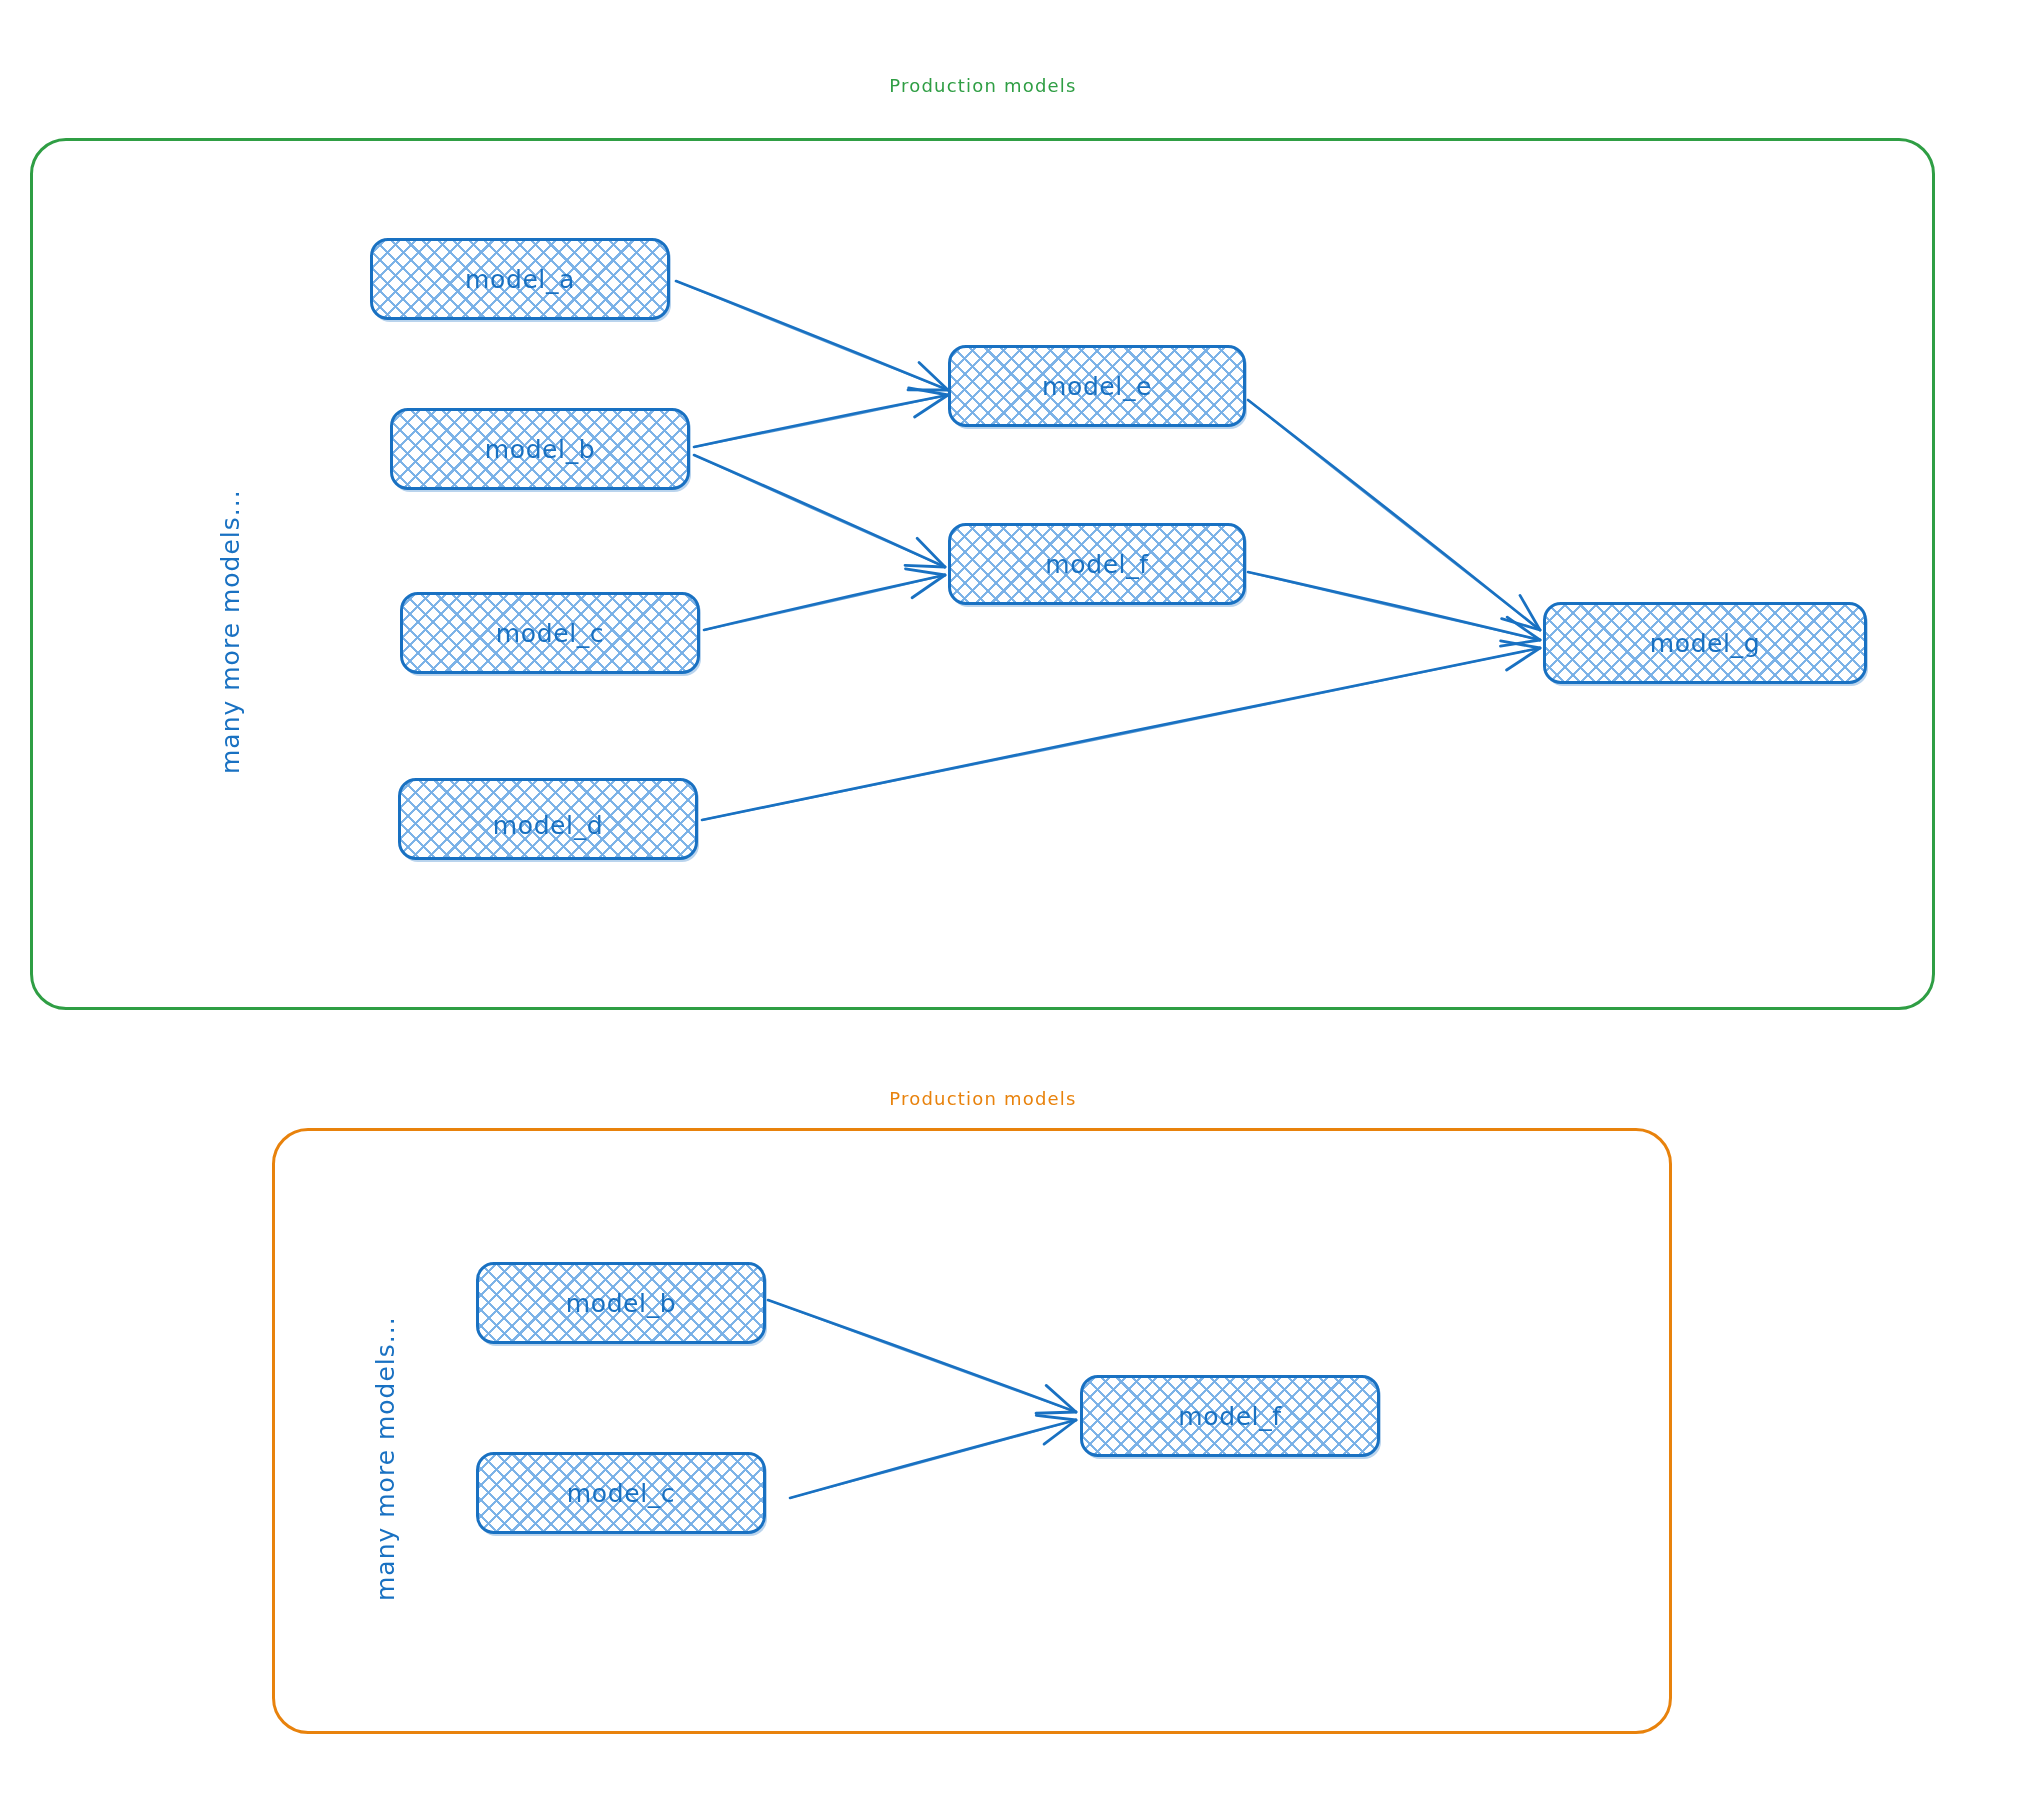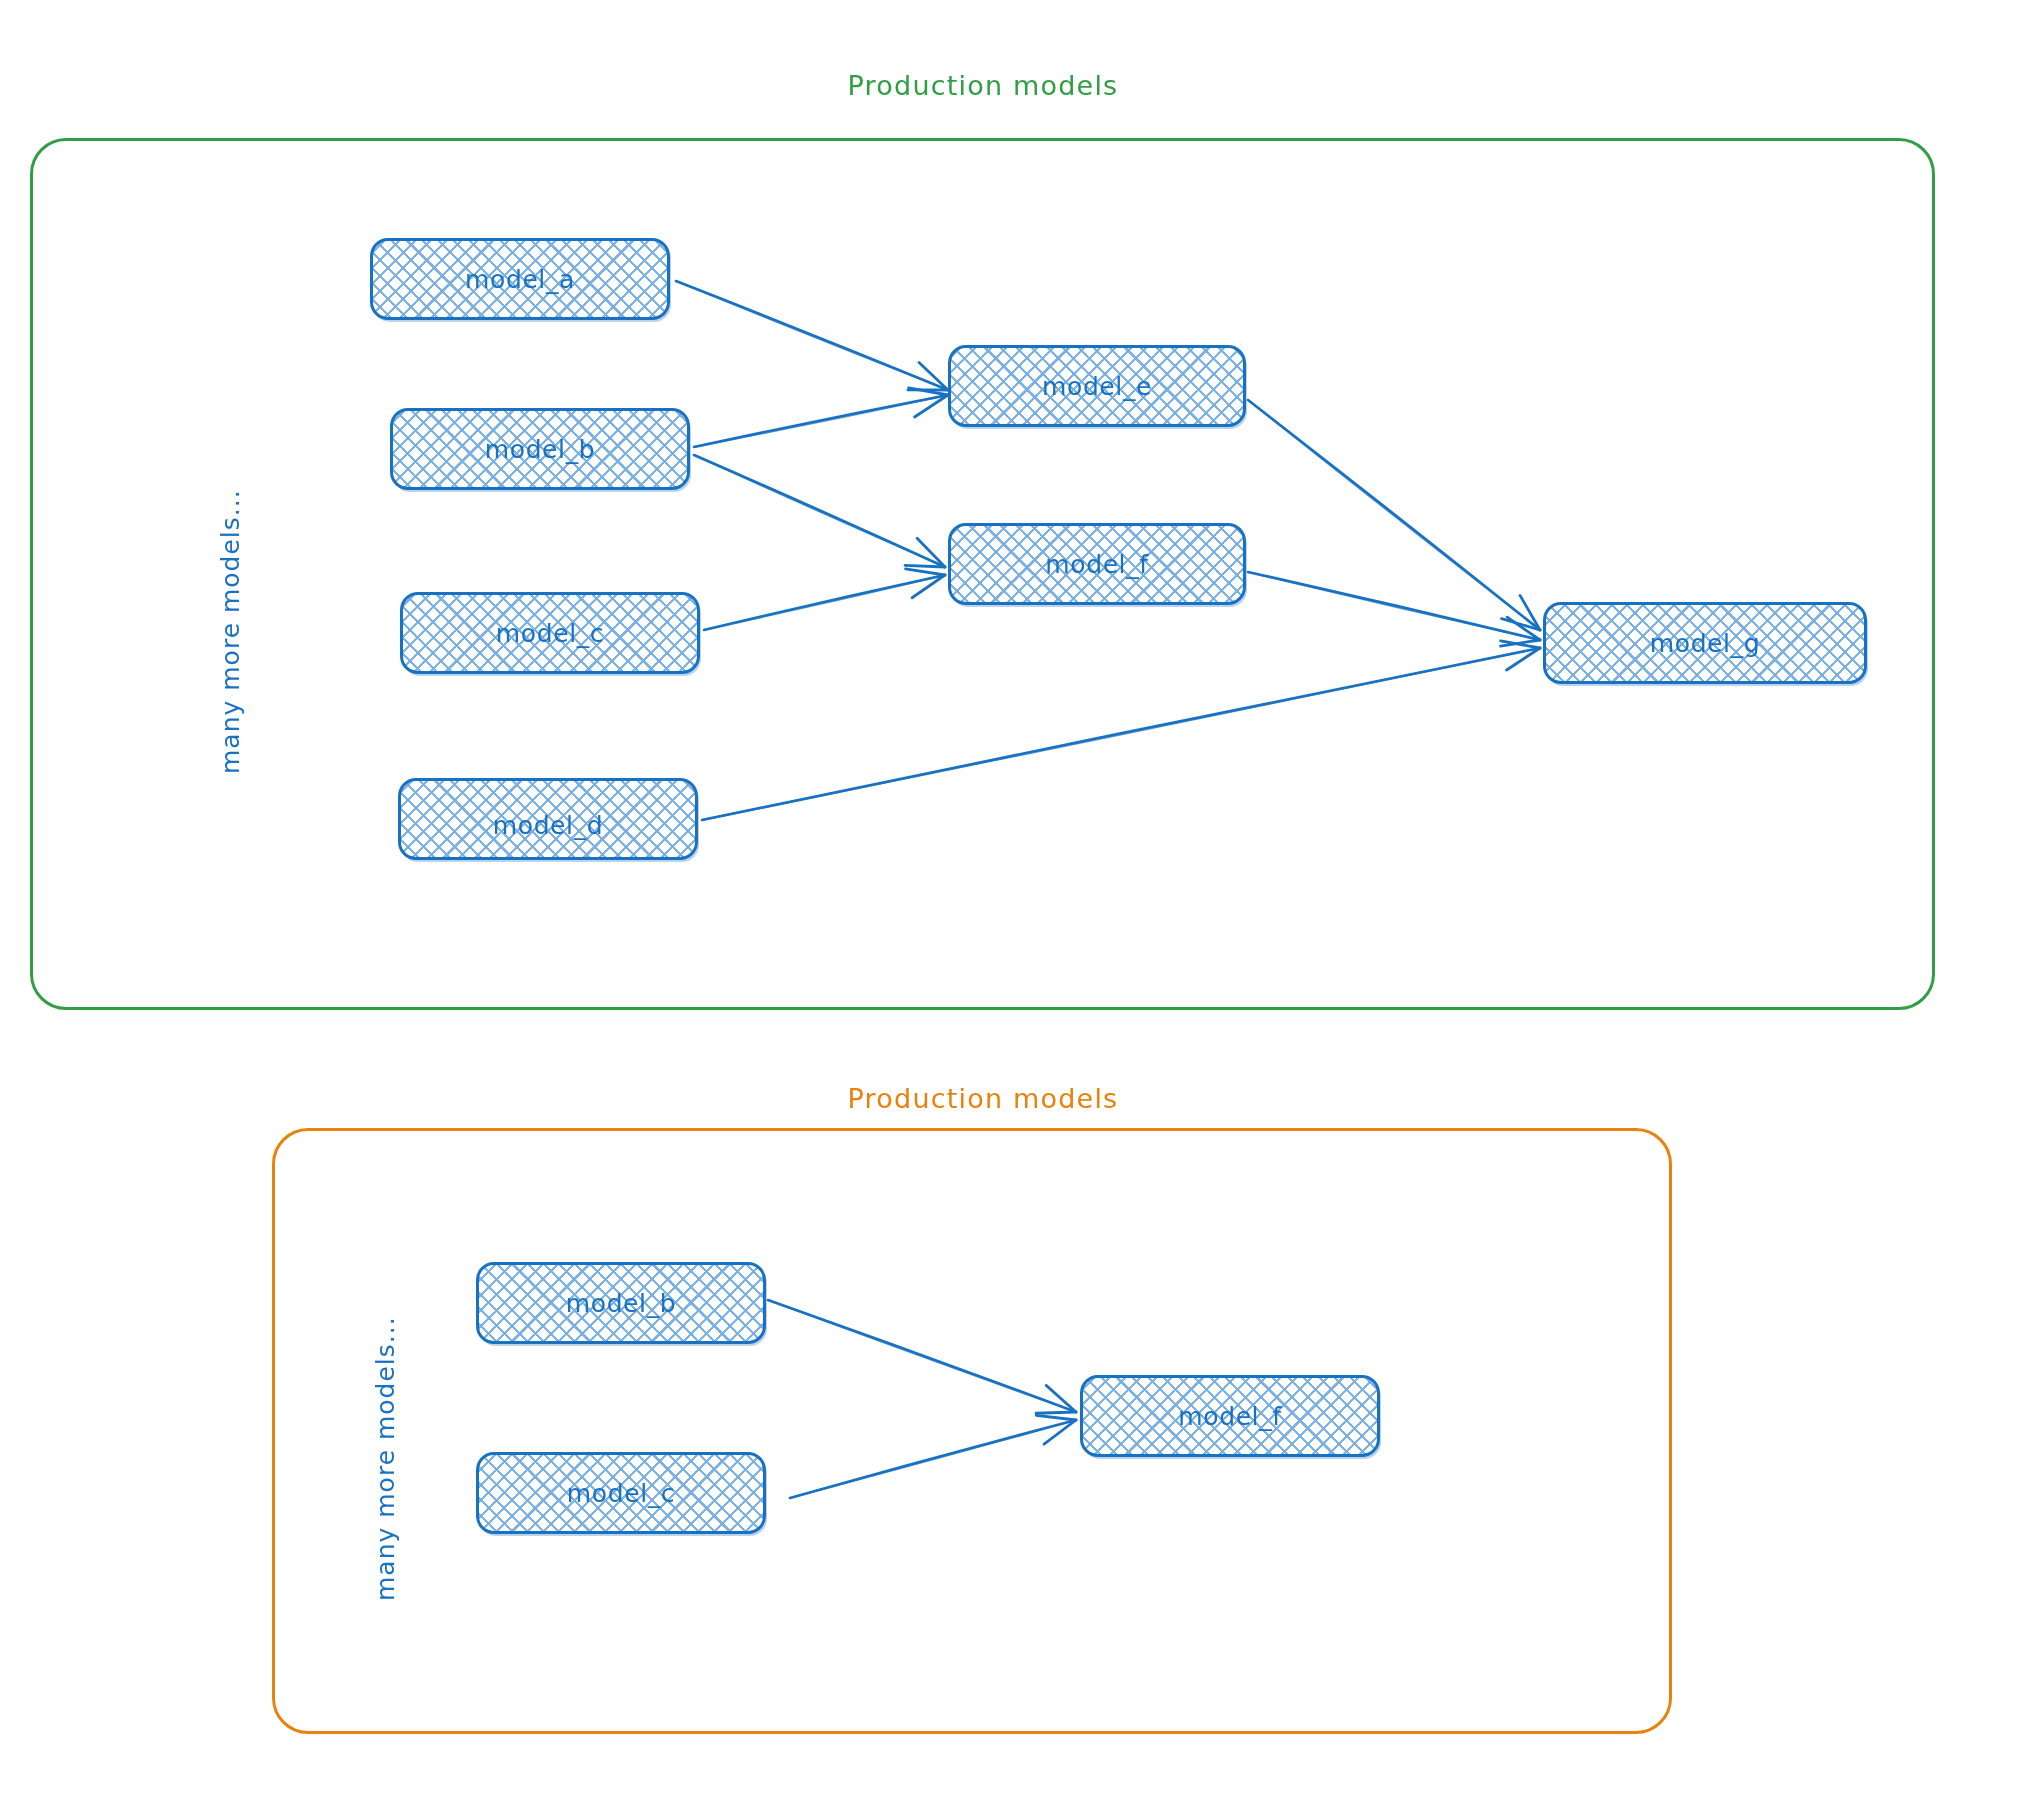--- a/index.html
+++ b/index.html
@@ -14,21 +14,21 @@
   #canvas {
     position: relative;
     width: 2024px;
     height: 1818px;
     background: #ffffff;
     overflow: hidden;
   }
   .group-title {
     position: absolute;
     font-family: "DejaVu Sans", sans-serif;
-    font-size: 27px;
+    font-size: 18px;
     letter-spacing: 1.2px;
     white-space: nowrap;
     text-align: center;
     font-weight: 500;
   }
   .group-frame {
     position: absolute;
     box-sizing: border-box;
     border-style: solid;
     border-width: 3px;

